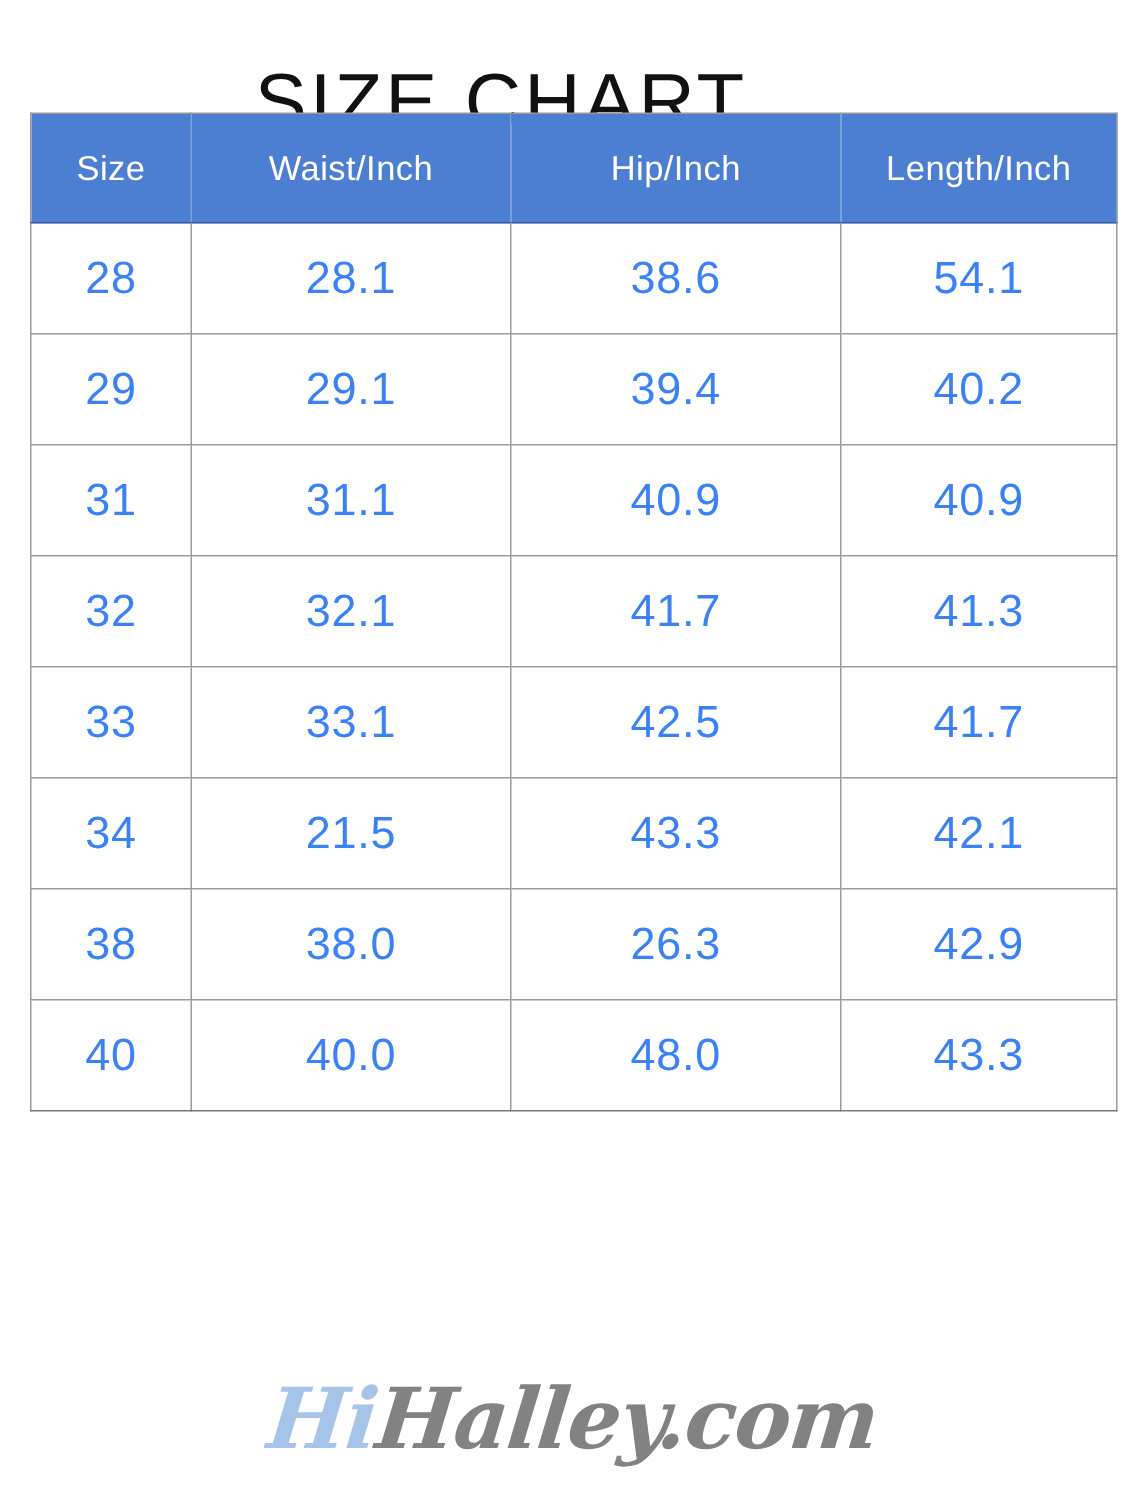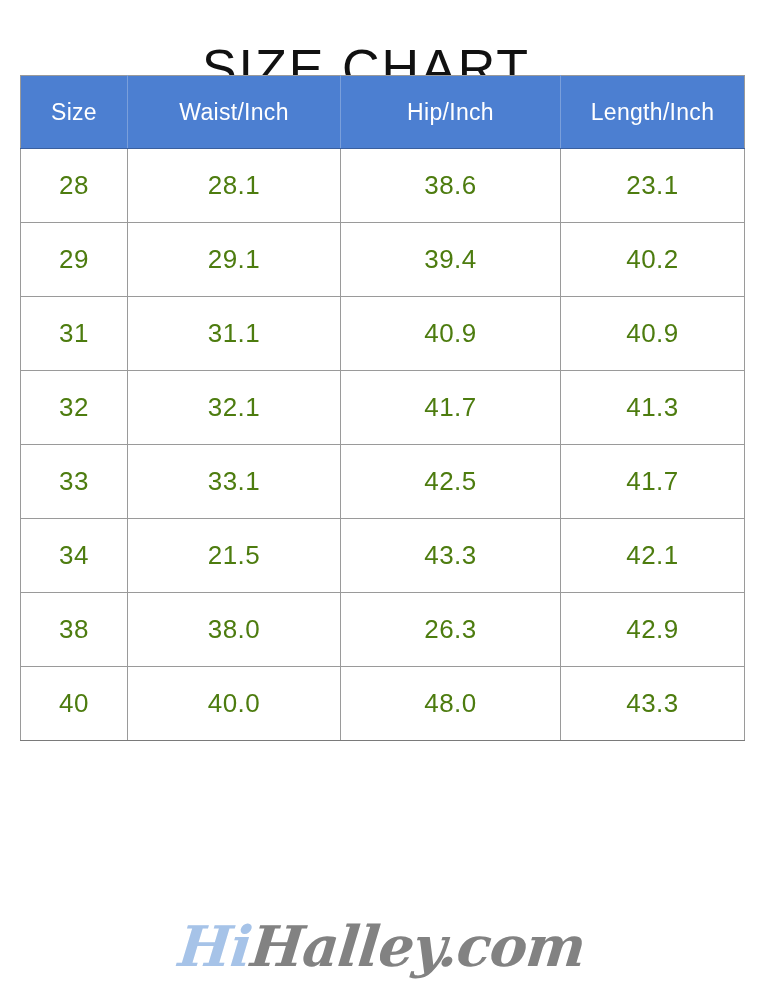--- a/index.html
+++ b/index.html
@@ -23,21 +23,20 @@
     top: 2px;
     width: 668px;
     text-align: center;
     font-family: "Liberation Sans", sans-serif;
     font-weight: 300;
     font-size: 52px;
     letter-spacing: 2px;
     line-height: 62px;
     color: #111111;
     white-space: nowrap;
-    padding-left: 32px;
   }
 
   
   #size-table {
     position: absolute;
     left: 20px;
     top: 75px;
     width: 724px;
     border-collapse: collapse;
     table-layout: fixed;
@@ -69,24 +68,24 @@
     border-top: 1px solid #9a9a9a;
     border-bottom: 1px solid #3a5f9e;
   }
   #size-table thead th:first-child { border-left: 1px solid #9a9a9a; }
   #size-table thead th:last-child  { border-right: 1px solid #9a9a9a; }
 
   
   #size-table tbody td {
     height: 73px;
     background: #ffffff;
-    color: #4d7c0f;
+    color: #3b82f6;
     font-family: "Liberation Sans", sans-serif;
     font-weight: 400;
-    font-size: 26px;
+    font-size: 30px;
     letter-spacing: 0.5px;
     border-left: 1px solid #9a9a9a;
     border-right: 1px solid #9a9a9a;
     border-bottom: 1px solid #9a9a9a;
   }
   #size-table tbody tr:last-child td {
     border-bottom: 1px solid #7a7a7a;
   }
 
   
@@ -128,21 +127,21 @@
       <th>Waist/Inch</th>
       <th>Hip/Inch</th>
       <th>Length/Inch</th>
     </tr>
   </thead>
   <tbody id="table-body">
       <tr>
         <td>28</td>
         <td>28.1</td>
         <td>38.6</td>
-        <td>23.1</td>
+        <td>54.1</td>
       </tr>
       <tr>
         <td>29</td>
         <td>29.1</td>
         <td>39.4</td>
         <td>40.2</td>
       </tr>
       <tr>
         <td>31</td>
         <td>31.1</td>

